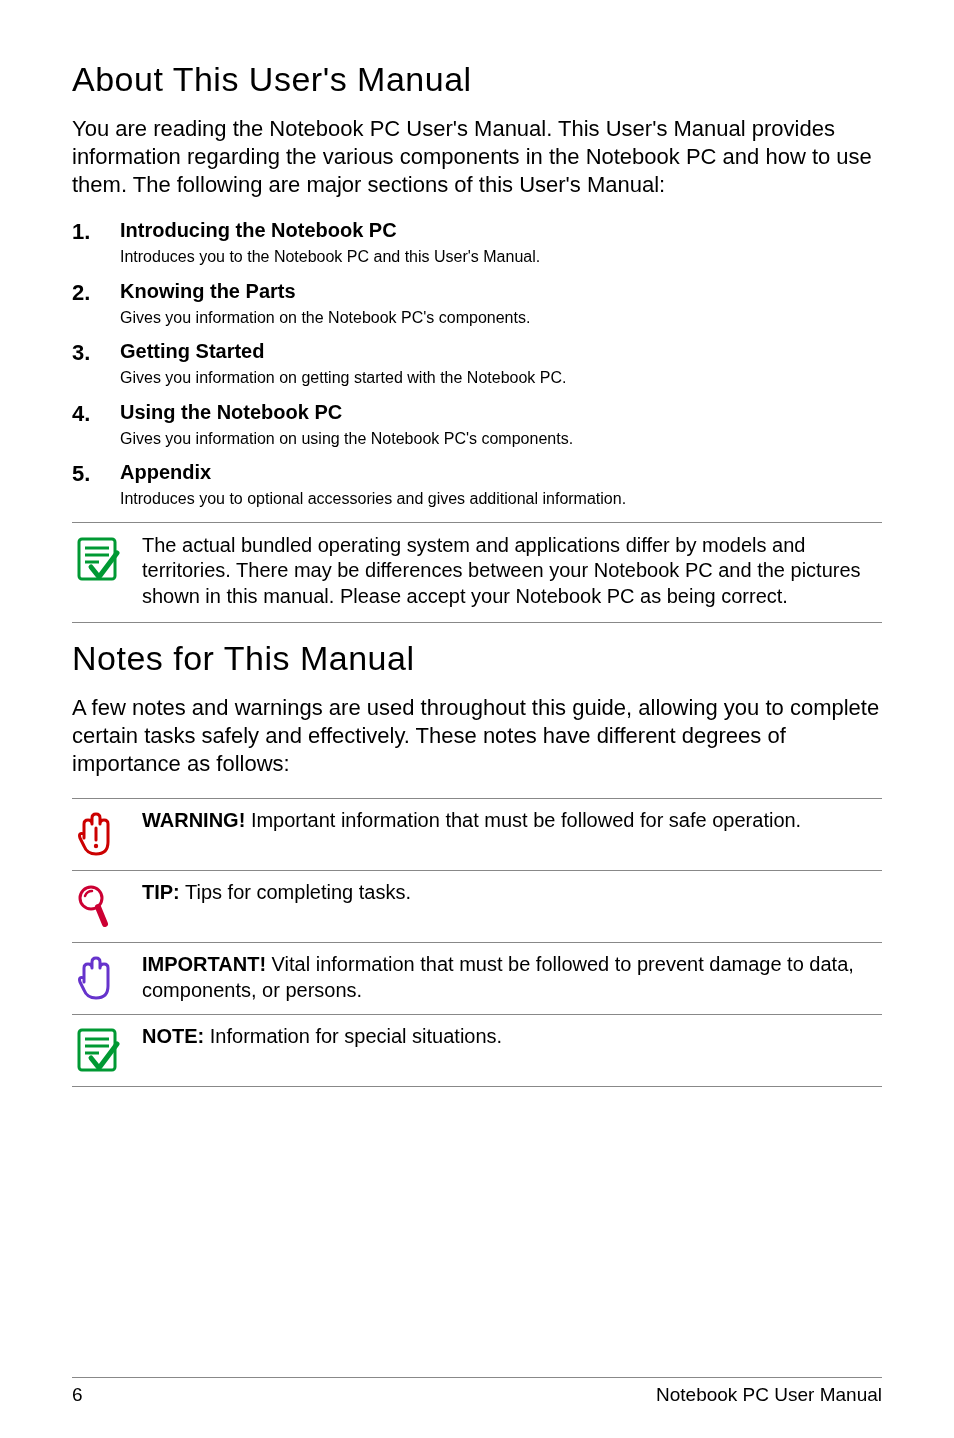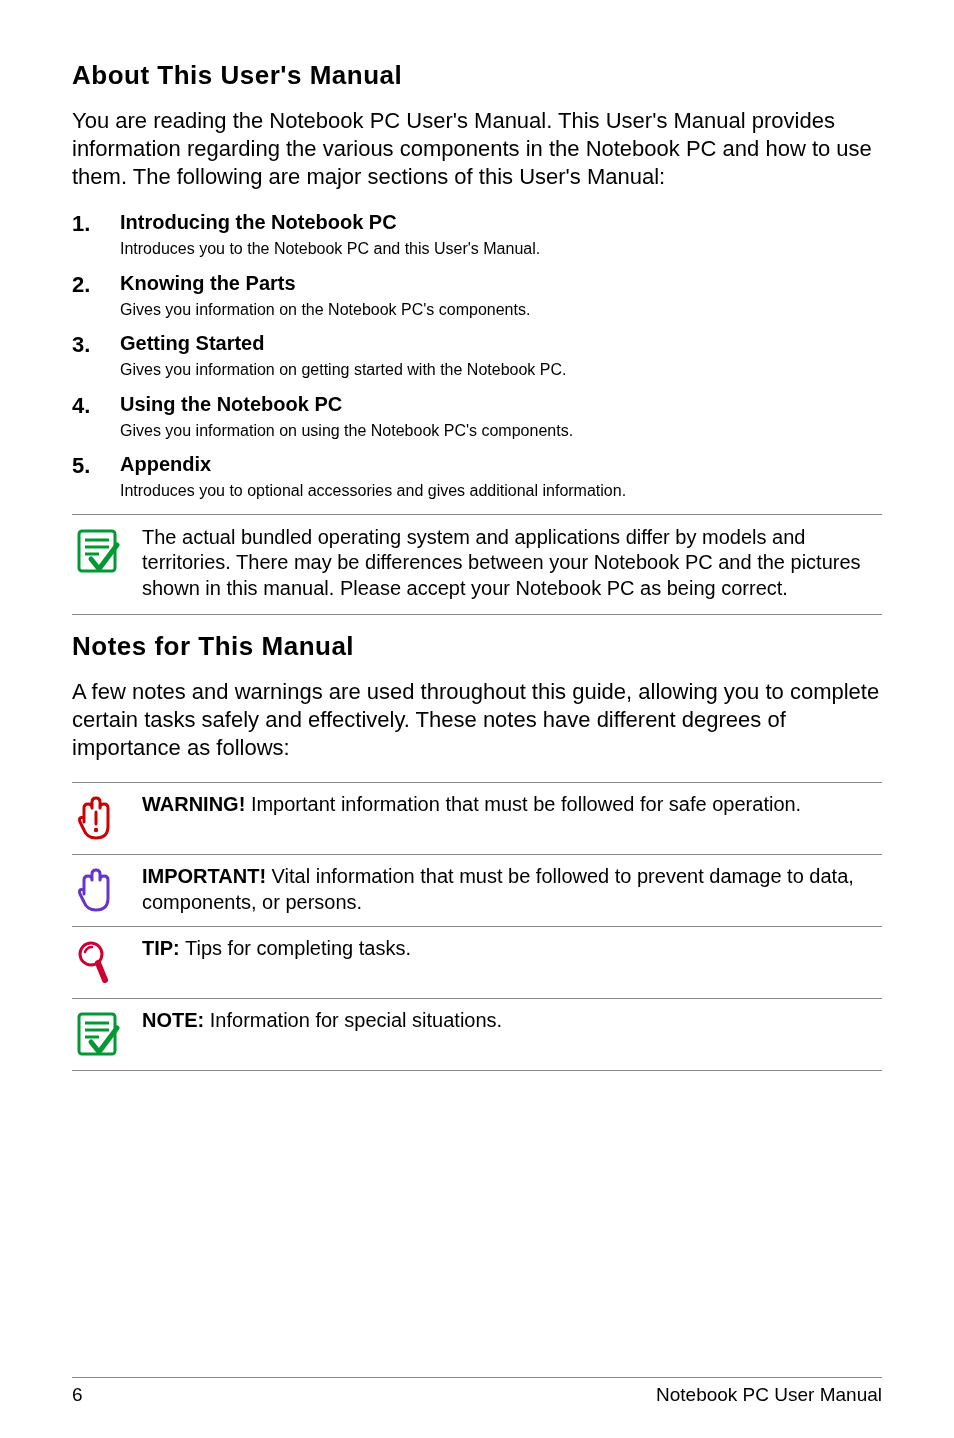--- a/index.html
+++ b/index.html
@@ -11,22 +11,22 @@
       width: 954px;
       height: 1438px;
       background: #ffffff;
       font-family: "Segoe UI", "Myriad Pro", Arial, sans-serif;
       color: #000;
       position: relative;
       padding: 50px 72px 40px 72px;
     }
     h1.section-title {
       font-family: Verdana, Geneva, sans-serif;
-      font-weight: 700;
-      font-size: 26px;
+      font-weight: 400;
+      font-size: 34px;
       margin-bottom: 16px;
       letter-spacing: 0.5px;
     }
     p.intro {
       font-size: 22px;
       line-height: 1.28;
       margin-bottom: 20px;
     }
     ol.toc {
       list-style: none;
@@ -173,38 +173,38 @@
       </svg>
     </div>
     <div class="note-text">
       <span class="note-label">WARNING!</span><span> Important information that must be followed for safe operation.</span>
     </div>
   </div>
 
   <div class="note-box bordered-bottom">
     <div class="note-icon">
       <svg width="48" height="48" viewBox="0 0 48 48">
-        <path d="M11 28 L11 14 Q11 10 15 10 Q19 10 19 14 L19 8 Q19 4 23 4 Q27 4 27 8 L27 14 Q27 10 31 10 Q35 10 35 14 L35 32 Q35 44 23 44 Q14 44 11 36 L7 28 Q5 22 11 24 Z" fill="none" stroke="#6633cc" stroke-width="3" stroke-linejoin="round"></path>
-      </svg>
-    </div>
-    <div class="note-text">
-      <span class="note-label">IMPORTANT!</span><span> Vital information that must be followed to prevent damage to data, components, or persons.</span>
-    </div>
-  </div>
-
-  <div class="note-box bordered-bottom">
-    <div class="note-icon">
-      <svg width="48" height="48" viewBox="0 0 48 48">
         <circle cx="18" cy="16" r="11" fill="none" stroke="#cc0033" stroke-width="3"></circle>
         <path d="M12 14 Q14 9 19 9" fill="none" stroke="#cc0033" stroke-width="2.5" stroke-linecap="round"></path>
         <line x1="25" y1="25" x2="32" y2="42" stroke="#cc0033" stroke-width="6" stroke-linecap="round"></line>
       </svg>
     </div>
     <div class="note-text">
       <span class="note-label">TIP:</span><span> Tips for completing tasks.</span>
+    </div>
+  </div>
+
+  <div class="note-box bordered-bottom">
+    <div class="note-icon">
+      <svg width="48" height="48" viewBox="0 0 48 48">
+        <path d="M11 28 L11 14 Q11 10 15 10 Q19 10 19 14 L19 8 Q19 4 23 4 Q27 4 27 8 L27 14 Q27 10 31 10 Q35 10 35 14 L35 32 Q35 44 23 44 Q14 44 11 36 L7 28 Q5 22 11 24 Z" fill="none" stroke="#6633cc" stroke-width="3" stroke-linejoin="round"></path>
+      </svg>
+    </div>
+    <div class="note-text">
+      <span class="note-label">IMPORTANT!</span><span> Vital information that must be followed to prevent damage to data, components, or persons.</span>
     </div>
   </div>
 
   <div class="note-box bordered-bottom">
     <div class="note-icon">
       <svg width="48" height="48" viewBox="0 0 48 48">
         <rect x="6" y="4" width="36" height="40" rx="3" fill="none" stroke="#009933" stroke-width="3"></rect>
         <line x1="12" y1="13" x2="36" y2="13" stroke="#009933" stroke-width="3"></line>
         <line x1="12" y1="20" x2="36" y2="20" stroke="#009933" stroke-width="3"></line>
         <line x1="12" y1="27" x2="26" y2="27" stroke="#009933" stroke-width="3"></line>

